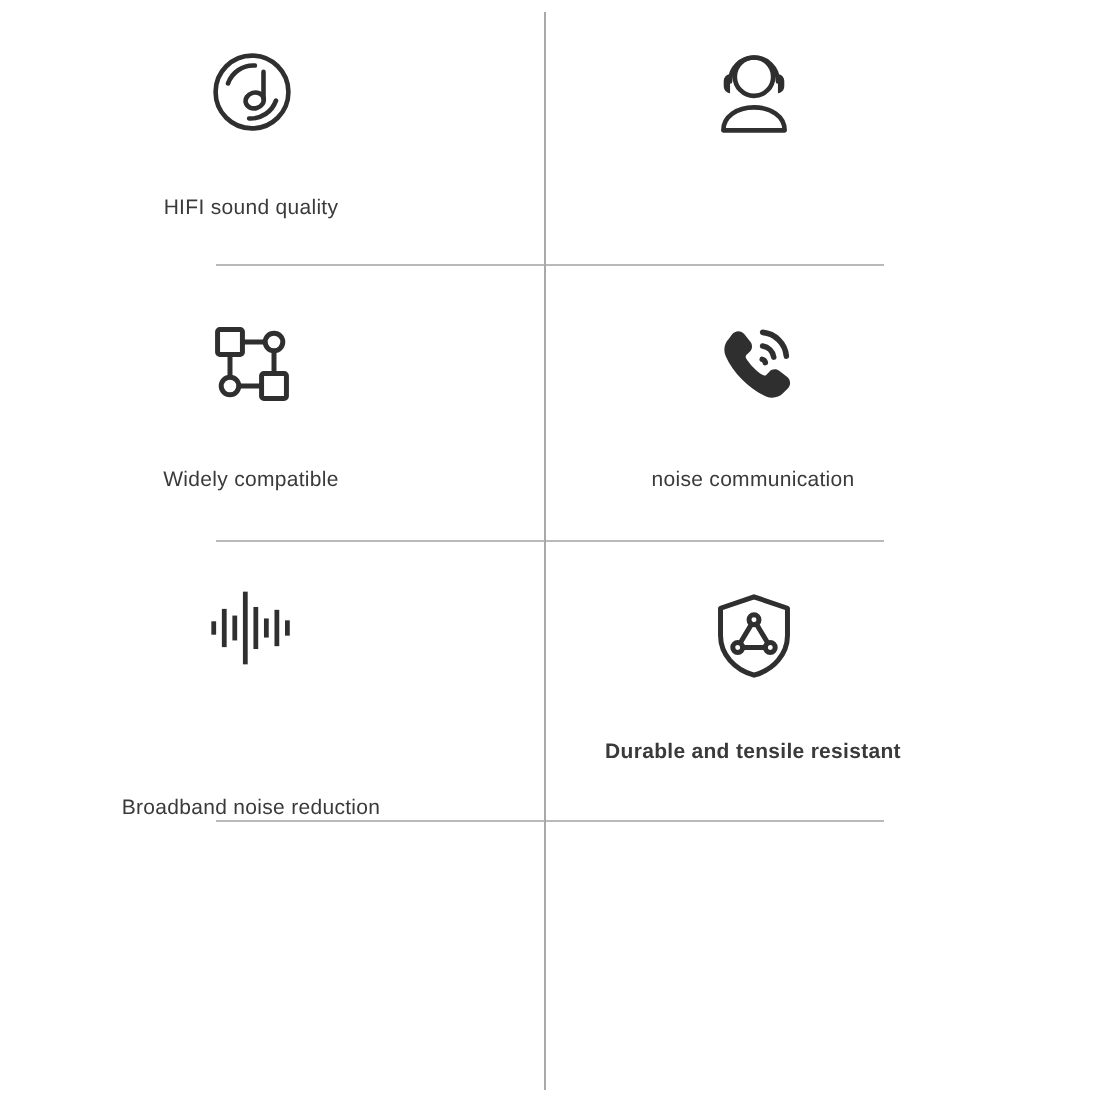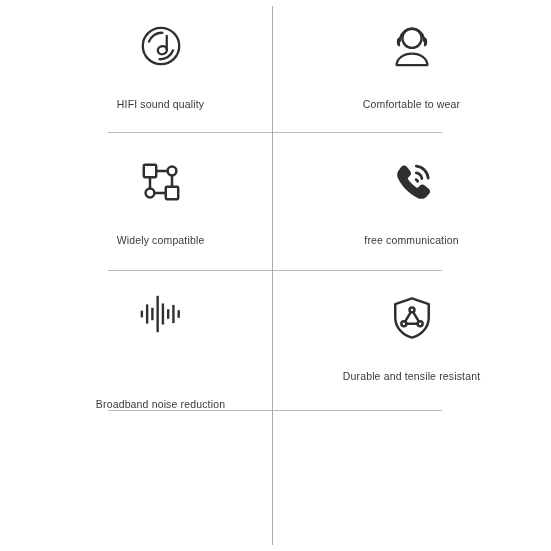--- a/index.html
+++ b/index.html
@@ -45,21 +45,20 @@
   
   .grid {
     position: absolute;
     left: 0;
     top: 0;
     width: 502px;
     height: 551px;
     display: grid;
     grid-template-columns: 1fr 1fr;
     grid-template-rows: 132px 138px 140px 141px;
-    margin-left: 35px;
   }
   .cell {
     position: relative;
     display: flex;
     flex-direction: column;
     align-items: center;
     justify-content: flex-start;
     box-sizing: border-box;
   }
   .cell.r1 { padding-top: 20px; }
@@ -83,21 +82,21 @@
     font-size: 10.5px;
     line-height: 1.2;
     color: #3a3a3a;
     letter-spacing: 0.15px;
     text-align: center;
     white-space: nowrap;
   }
   .cell.r1 .feature-label { margin-top: 26px; }
   .cell.r2 .feature-label { margin-top: 26px; }
   .cell.r3 .feature-label { margin-top: 26px; }
-  .cell.r4 .feature-label { margin-top: 26px; }
+  .cell.r4 .feature-label { margin-top: 26px; font-weight: bold; }
 </style>
 </head>
 <body>
 
 <div id="feature-board">
 
   <div class="h-divider d1"></div>
   <div class="h-divider d2"></div>
   <div class="h-divider d3"></div>
   <div class="v-divider"></div>
@@ -120,21 +119,20 @@
     <div class="cell r1">
       <div class="icon-wrap">
         <svg width="48" height="46" viewBox="0 0 50 48" fill="none" stroke="#2f2f2f" stroke-width="2.4" stroke-linecap="round" stroke-linejoin="round">
           <circle cx="25" cy="16" r="10"></circle>
           <path d="M12.5 18.5a12.5 12.5 0 0 1 25 0"></path>
           <path d="M12.5 14.8c-1.9 0-3.3 1.6-3.3 3.8v2.2c0 2.2 1.4 3.8 3.3 3.8z" fill="#2f2f2f" stroke="none"></path>
           <path d="M37.5 14.8c1.9 0 3.3 1.6 3.3 3.8v2.2c0 2.2-1.4 3.8-3.3 3.8z" fill="#2f2f2f" stroke="none"></path>
           <path d="M9 44c0-7.2 7.2-12 16-12s16 4.8 16 12z"></path>
         </svg>
       </div>
-      <div class="feature-label">Comfortable to wear</div>
     </div>
 
     <div class="cell r2">
       <div class="icon-wrap">
         <svg width="44" height="44" viewBox="0 0 46 46" fill="none" stroke="#2f2f2f" stroke-width="2.6" stroke-linecap="round" stroke-linejoin="round">
           <rect x="5" y="5" width="13" height="13" rx="1.2"></rect>
           <circle cx="34.5" cy="11.5" r="4.6"></circle>
           <circle cx="11.5" cy="34.5" r="4.6"></circle>
           <rect x="28" y="28" width="13" height="13" rx="1.2"></rect>
           <path d="M18 11.5h11.6"></path>
@@ -148,21 +146,21 @@
 
     <div class="cell r2">
       <div class="icon-wrap">
         <svg width="46" height="46" viewBox="0 0 48 48" fill="none">
           <path d="M12.8 8.2c1.9-1.9 4.6-1.7 6.2 0.3l3.1 3.9c1.3 1.6 1.1 3.9-0.4 5.3l-1.6 1.5c-0.5 0.5-0.6 1.3-0.2 1.9 1 1.6 2.3 3.2 3.9 4.8 1.6 1.6 3.2 2.9 4.8 3.9 0.6 0.4 1.4 0.3 1.9-0.2l1.5-1.6c1.4-1.5 3.7-1.7 5.3-0.4l3.9 3.1c2 1.6 2.2 4.3 0.3 6.2l-2.4 2.4c-2.3 2.3-5.8 2.9-8.8 1.6-4.3-1.9-8.6-4.9-12.4-8.7-3.8-3.8-6.8-8.1-8.7-12.4-1.3-3-0.7-6.5 1.6-8.8z" fill="#2f2f2f"></path>
           <path d="M28.5 7.5c6.6 0.6 11.8 5.8 12.4 12.4" stroke="#2f2f2f" stroke-width="2.9" stroke-linecap="round" fill="none"></path>
           <path d="M28.5 14.6c3 0.5 5.3 2.8 5.8 5.8" stroke="#2f2f2f" stroke-width="2.9" stroke-linecap="round" fill="none"></path>
           <path d="M28.3 21.6c0.9 0.2 1.4 0.8 1.6 1.7" stroke="#2f2f2f" stroke-width="2.9" stroke-linecap="round" fill="none"></path>
         </svg>
       </div>
-      <div class="feature-label">free communication</div>
+      <div class="feature-label">noise communication</div>
     </div>
 
     <div class="cell r3">
       <div class="icon-wrap">
         <svg width="46" height="44" viewBox="0 0 48 46" fill="none" stroke="#2f2f2f" stroke-width="2.5" stroke-linecap="butt">
           <path d="M4 19.5v7"></path>
           <path d="M9.5 13v20"></path>
           <path d="M15 16.5v13"></path>
           <path d="M20.5 4v38"></path>
           <path d="M26 12v22"></path>

